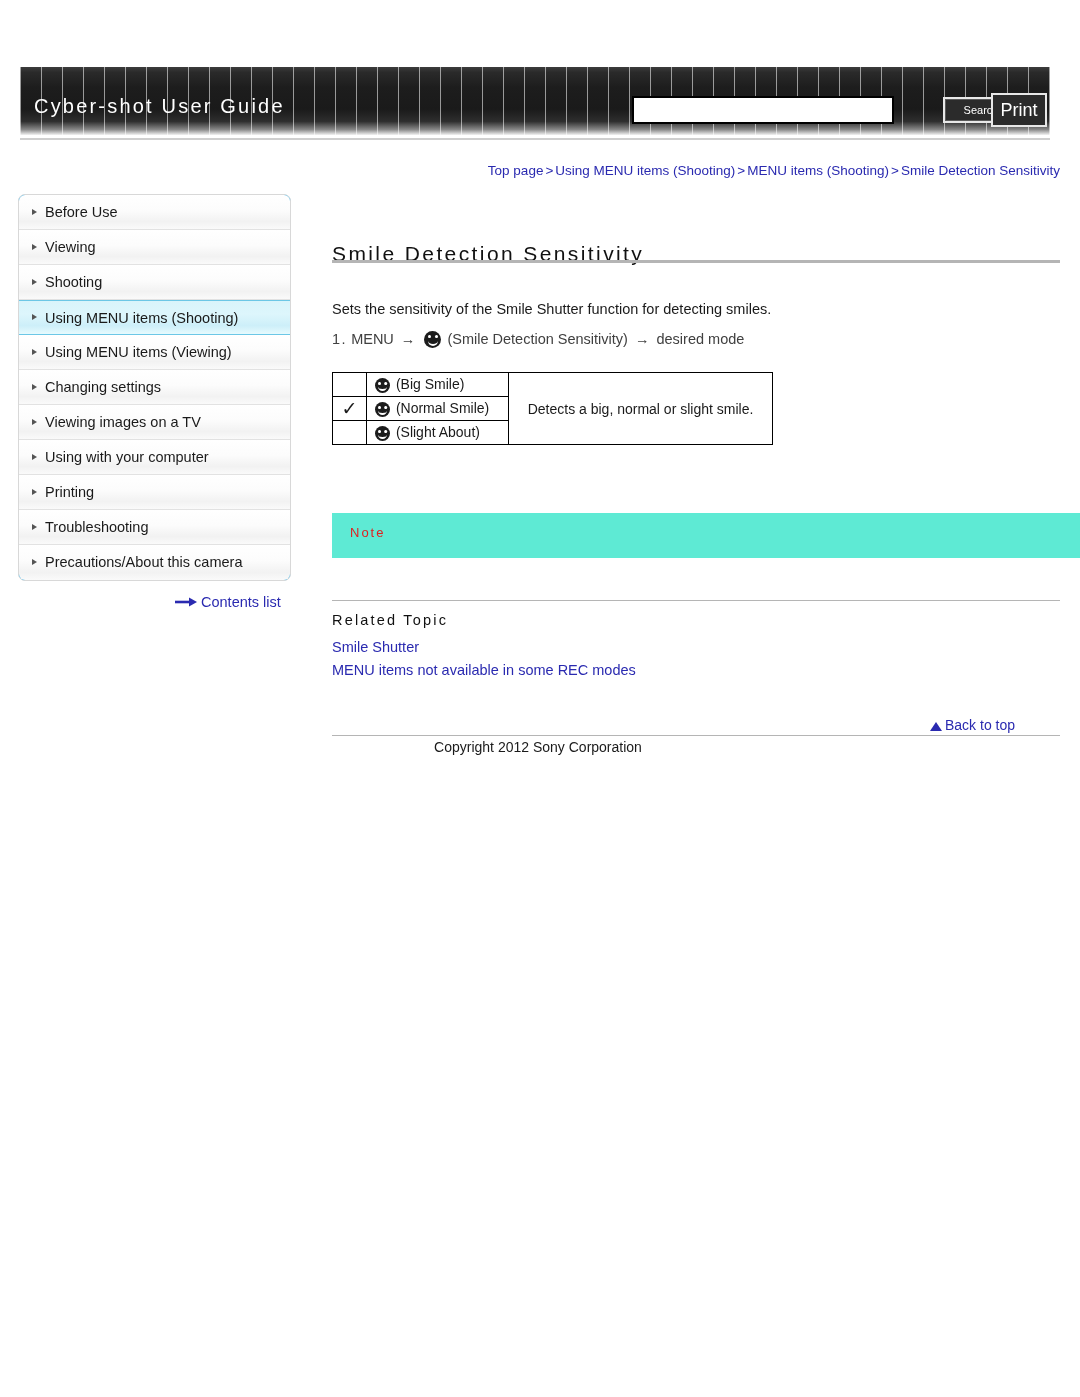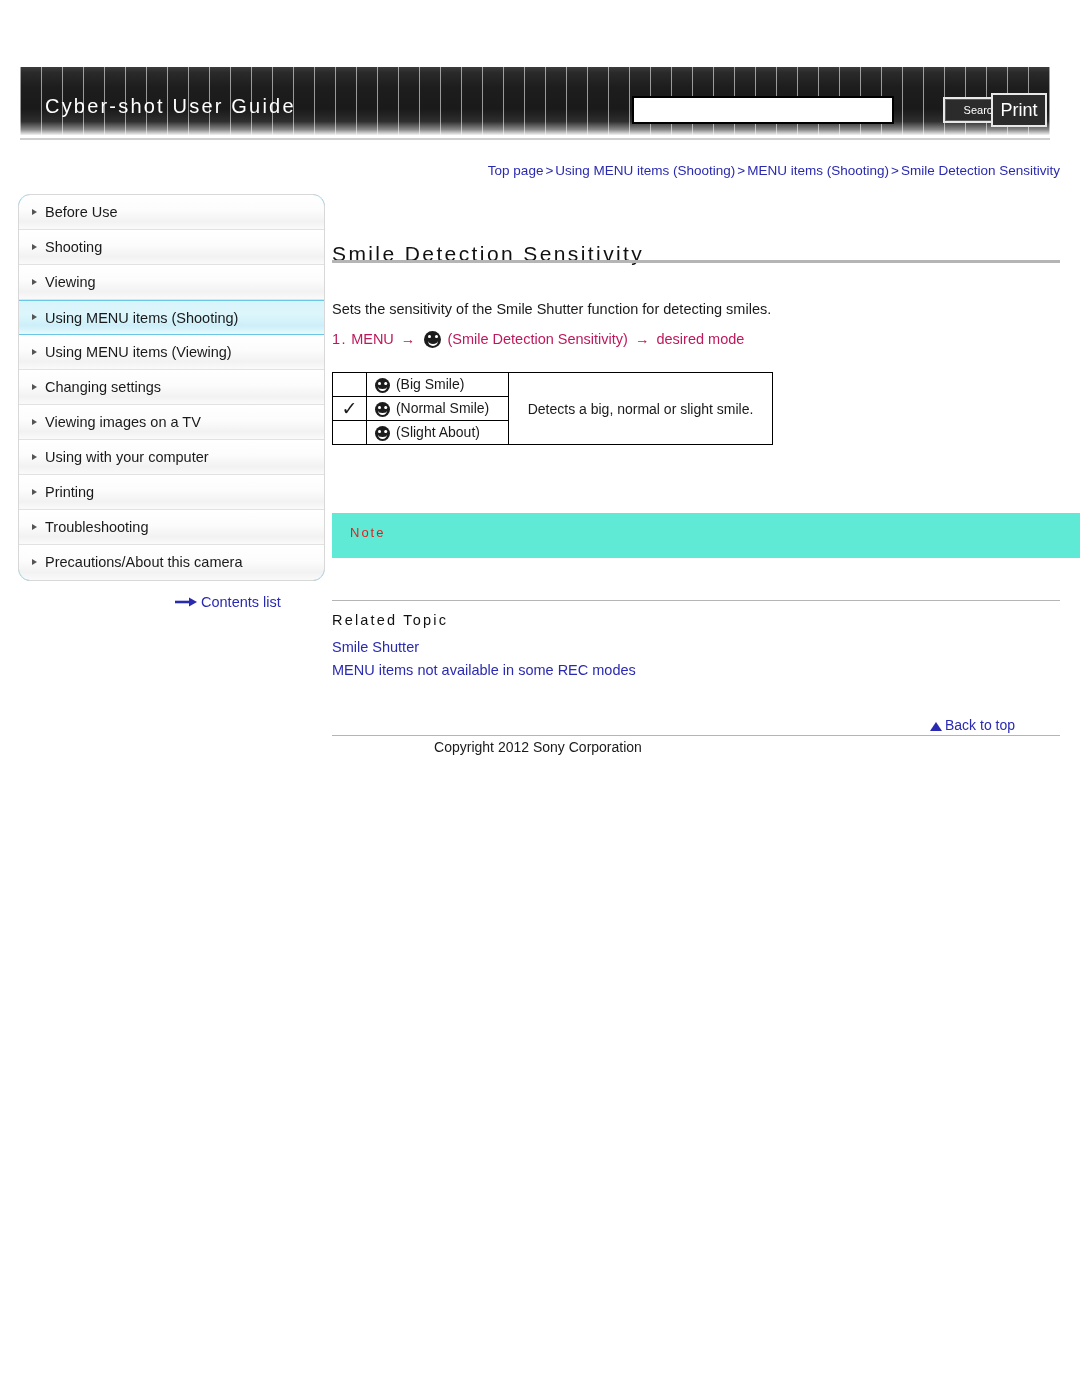--- a/index.html
+++ b/index.html
@@ -33,21 +33,20 @@
     background: #cfcfcf;
   }
   #site-title {
     position: absolute;
     left: 34px; top: 95px;
     color: #ffffff;
     font-size: 20px;
     letter-spacing: 2.2px;
     font-weight: 400;
     white-space: nowrap;
-    margin-left: 11px;
   }
   #search-input {
     position: absolute;
     left: 632px; top: 96px;
     width: 262px; height: 28px;
     background: #ffffff;
     border: 2px solid #000000;
     outline: none;
     font-family: "Liberation Sans", sans-serif;
     font-size: 13px;
@@ -90,23 +89,23 @@
     color: #2a2ab0;
     white-space: nowrap;
   }
   #breadcrumb .bc-link { color: #2a2ab0; text-decoration: none; cursor: pointer; }
   #breadcrumb .bc-sep { color: #2a2ab0; padding: 0 2px; }
 
   
   #sidebar {
     position: absolute;
     left: 18px; top: 194px;
-    width: 307px;
+    width: 273px;
     border: 1px solid #d8d8d8;
-    border-radius: 12px;
+    border-radius: 7px;
     background: #0ea5e9;
     overflow: hidden;
   }
   .nav-item {
     position: relative;
     height: 35px;
     line-height: 35px;
     padding-left: 26px;
     font-size: 14.5px;
     color: #1a1a1a;
@@ -167,21 +166,21 @@
     position: absolute;
     left: 332px; top: 286px;
     font-size: 14.5px;
     color: #1a1a1a;
     white-space: nowrap;
   }
   #step-line {
     position: absolute;
     left: 332px; top: 316px;
     font-size: 14.5px;
-    color: #be185d;
+    color: #404040;
     white-space: nowrap;
     text-align: center;
   }
   #step-line .step-no { letter-spacing: 1.5px; }
   .arrow-r { display: inline-block; padding: 0 3px; }
 
   
   .smiley {
     display: inline-block;
     width: 17px; height: 17px;
@@ -346,22 +345,22 @@
 <div id="header-underline"></div>
 <div id="site-title">Cyber-shot User Guide</div>
 <input id="search-input" type="text" placeholder="" style="">
 <button id="search-button">Search</button>
 <button id="print-button">Print</button>
 
 <div id="breadcrumb"><a class="bc-link">Top page</a><span class="bc-sep">&gt;</span><a class="bc-link">Using MENU items (Shooting)</a><span class="bc-sep">&gt;</span><a class="bc-link">MENU items (Shooting)</a><span class="bc-sep">&gt;</span><a class="bc-link">Smile Detection Sensitivity</a></div>
 
 <nav id="sidebar">
     <div class="nav-item"><span class="tri"></span><span>Before Use</span></div>
+    <div class="nav-item"><span class="tri"></span><span>Viewing</span></div>
     <div class="nav-item"><span class="tri"></span><span>Shooting</span></div>
-    <div class="nav-item"><span class="tri"></span><span>Viewing</span></div>
     <div class="nav-item selected"><span class="tri"></span><span>Using MENU items (Shooting)</span></div>
     <div class="nav-item"><span class="tri"></span><span>Using MENU items (Viewing)</span></div>
     <div class="nav-item"><span class="tri"></span><span>Changing settings</span></div>
     <div class="nav-item"><span class="tri"></span><span>Viewing images on a TV</span></div>
     <div class="nav-item"><span class="tri"></span><span>Using with your computer</span></div>
     <div class="nav-item"><span class="tri"></span><span>Printing</span></div>
     <div class="nav-item"><span class="tri"></span><span>Troubleshooting</span></div>
     <div class="nav-item"><span class="tri"></span><span>Precautions/About this camera</span></div>
   </nav>
 <a id="contents-list-link">

